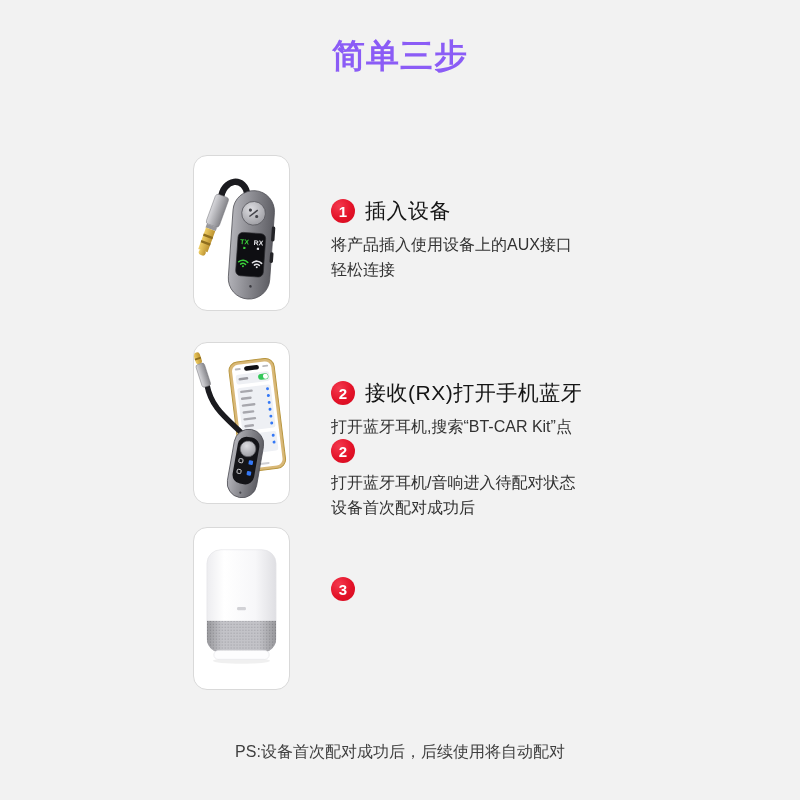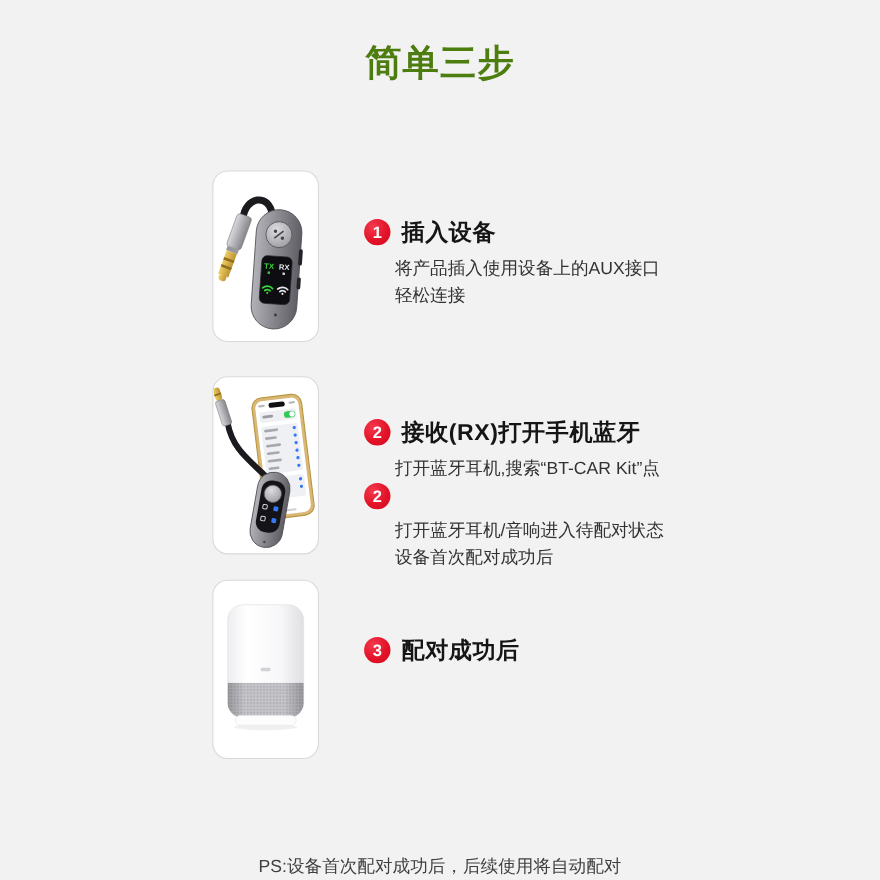--- a/index.html
+++ b/index.html
@@ -5,22 +5,22 @@
   html, body { margin:0; padding:0; }
   body {
     width:800px; height:800px; overflow:hidden;
     background:#f2f2f2;
     font-family:"Liberation Sans","DejaVu Sans",sans-serif;
   }
   .page { position:relative; width:800px; height:800px; background:#f2f2f2; }
 
   .title {
     position:absolute; left:332px; top:34px;
-    font-size:33px; font-weight:700; color:#4d7c0f;
-    line-height:45px; letter-spacing:1px;
+    font-size:33px; font-weight:700; color:#8b5cf6;
+    line-height:45px; letter-spacing:1px;font-family:Liberation Serif, serif;
   }
 
   .card {
     position:absolute; left:193px; width:97px;
     background:#ffffff; border:1px solid #d9d9d9;
     border-radius:14px; box-sizing:border-box; overflow:hidden;
   }
   .card1 { top:155px; height:156px; }
   .card2 { top:342px; height:162px; }
   .card3 { top:527px; height:163px; }
@@ -34,26 +34,26 @@
 
   .head { display:flex; align-items:center; gap:10px; }
   .badge {
     flex:0 0 auto;
     width:24px; height:24px; border-radius:50%;
     background:radial-gradient(circle at 34% 30%, #f4394e 0%, #e31228 55%, #d40a1f 100%);
     color:#ffffff; font-size:15px; font-weight:700;
     display:flex; align-items:center; justify-content:center;
     line-height:1;
   }
-  .heading { font-size:21px; font-weight:700; color:#151515; letter-spacing:0.5px; white-space:nowrap; }
+  .heading { font-size:21px; font-weight:400; color:#151515; letter-spacing:0.5px; white-space:nowrap; }
   .body { margin-top:7px; }
-  .line { font-size:16px; color:#323232; line-height:25px; white-space:nowrap;margin-left:28px; }
+  .line { font-size:16px; color:#323232; line-height:25px; white-space:nowrap; }
 
   .footer {
-    position:absolute; left:0; top:778px; width:800px;
+    position:absolute; left:0; top:742px; width:800px;
     text-align:center; font-size:16px; color:#3f3f3f;
   }
 </style>
 </head>
 <body>
 
 <div class="page">
 
   <div class="title">
     <div>简单三步</div>
@@ -259,19 +259,18 @@
     </div>
     <div class="body">
       <div class="line">打开蓝牙耳机/音响进入待配对状态</div>
       <div class="line">设备首次配对成功后</div>
     </div>
   </div>
 
   <div class="step step3">
     <div class="head">
       <div class="badge">3</div>
-      <div class="heading">配对成功后</div>
     </div>
   </div>
 
   <div class="footer">PS:设备首次配对成功后，后续使用将自动配对</div>
 
 </div>
 
 </body></html>

